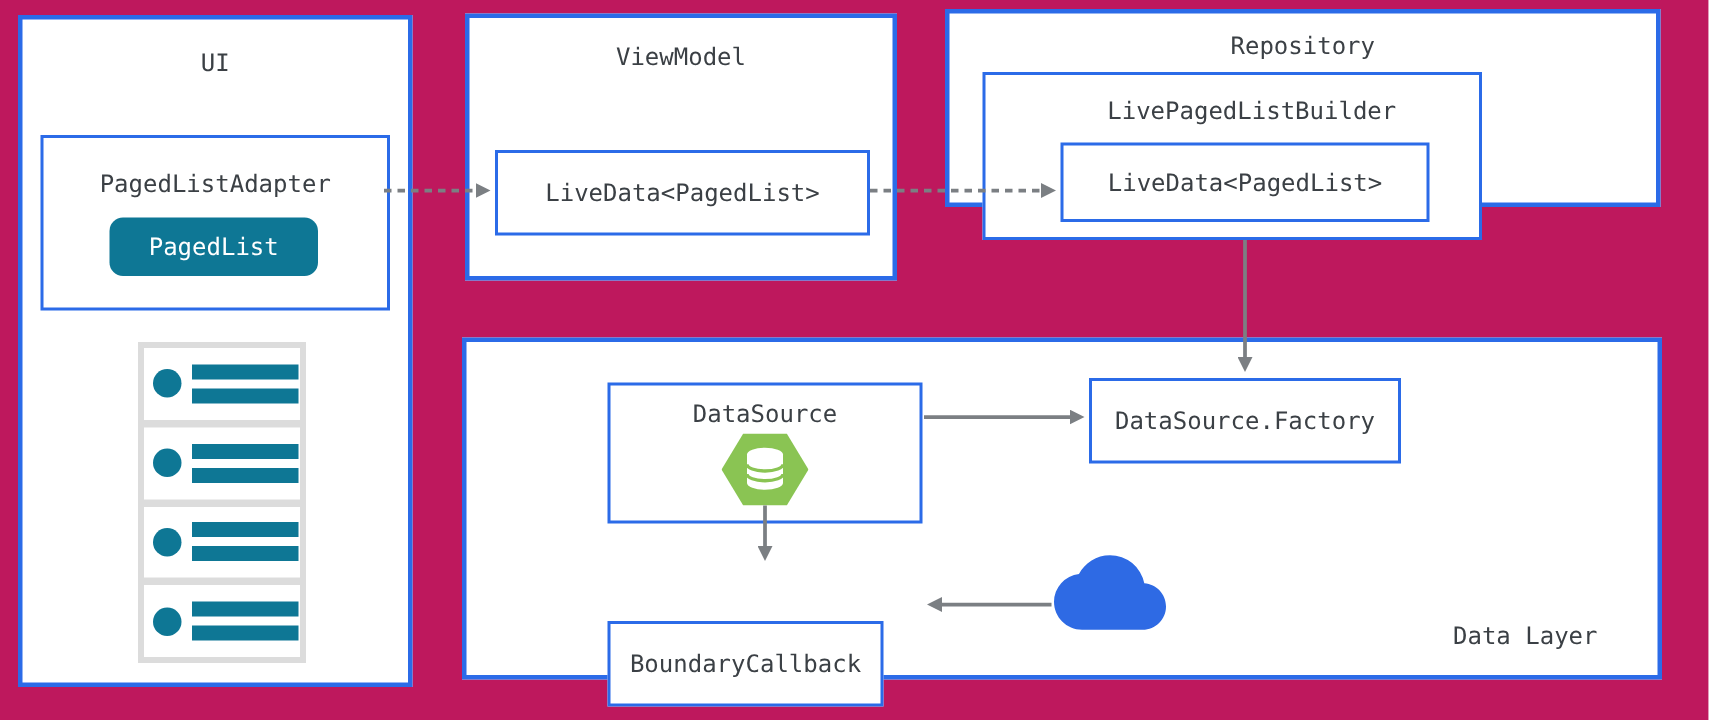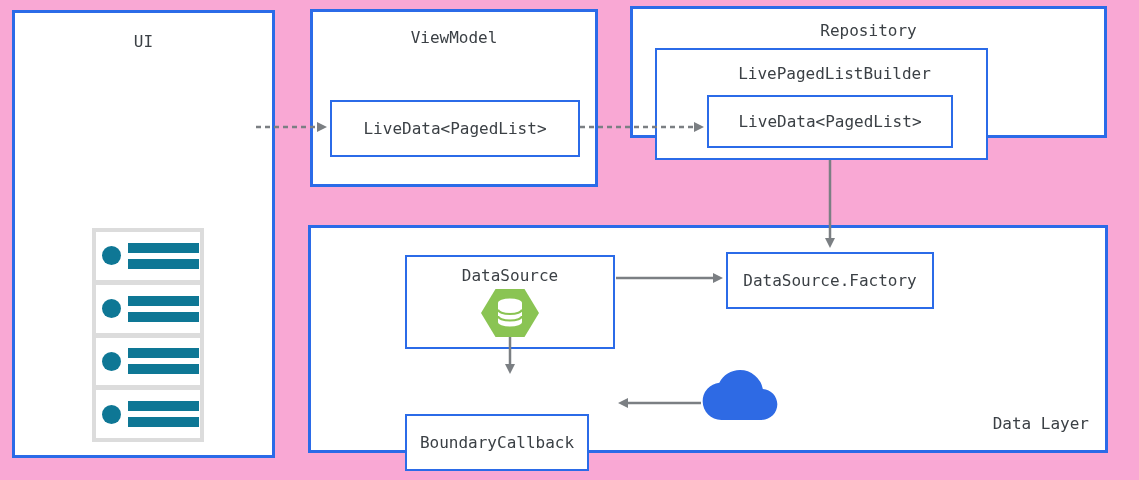--- a/index.html
+++ b/index.html
@@ -6,21 +6,21 @@
     --panel-border:#2b6be8;
     --teal:#0e7795;
     --hexagon-green:#8ac453;
     --cloud-blue:#2e6ae4;
     --arrow-gray:#7b7f83;
     --text:#3b4045;
     --list-bg:#dcdcdc;
   }
   html,body{margin:0;padding:0;background:#fff;}
   .stage{
-    position:relative;width:1139px;height:480px;background:#f9a8d4;overflow:hidden;
+    position:relative;width:1139px;height:480px;background:#be185d;overflow:hidden;
     font-family:"DejaVu Sans Mono","Liberation Mono",monospace;
     font-size:16px;color:var(--text);
   }
   .panel{position:absolute;border:3px solid var(--panel-border);background:#fff;box-sizing:border-box;}
   .box{position:absolute;border:2px solid var(--panel-border);background:#fff;box-sizing:border-box;}
   .title-center{position:absolute;left:0;right:0;text-align:center;white-space:nowrap;}
   .flex-center{display:flex;align-items:center;justify-content:center;}
 
   
   #ui-panel{left:12px;top:10px;width:263px;height:448px;}
@@ -50,38 +50,42 @@
   #lplb-livedata{left:50px;top:45px;width:246px;height:53px;}
 
   
   #dl-panel{left:308px;top:225px;width:800px;height:228px;}
   #ds-box{left:94px;top:27px;width:210px;height:94px;}
   #ds-title{top:9px;}
   #db-hex{position:absolute;left:74px;top:32px;}
   #factory-box{left:415px;top:24px;width:208px;height:57px;}
   #boundary-box{left:94px;top:150px;width:184px;height:57px;margin-top:36px;}
   #cloud-wrap{position:absolute;left:390px;top:139px;width:78px;height:56px;}
-  #dl-label{position:absolute;right:16px;top:186px;white-space:nowrap;}
+  #dl-label{position:absolute;right:40px;top:186px;white-space:nowrap;}
 
   
   #arrows{position:absolute;left:0;top:0;width:1139px;height:480px;pointer-events:none;z-index:5;}
   .arrow{stroke:var(--arrow-gray);stroke-width:2.5;fill:none;}
   .dashed{stroke-dasharray:5 4;}
   .arrowhead{fill:var(--arrow-gray);}
   .hex-fill{fill:var(--hexagon-green);}
   .hex-rib{stroke:var(--hexagon-green);stroke-width:2.2;fill:none;}
   .cloud-fill{fill:var(--cloud-blue);}
 </style>
 </head>
 <body>
 
 <div class="stage">
 
   <div class="panel" id="ui-panel">
     <div class="title-center" id="ui-title">UI</div>
+    <div class="box" id="adapter-box">
+      <div class="title-center" id="adapter-title">PagedListAdapter</div>
+      <div class="flex-center" id="pagedlist-chip">PagedList</div>
+    </div>
     <div id="recycler-list">
       <div class="list-card">
         <span class="dot"></span>
         <span class="lines">
             <span class="line"></span>
             <span class="line"></span>
           </span>
       </div>
       <div class="list-card">
         <span class="dot"></span>

